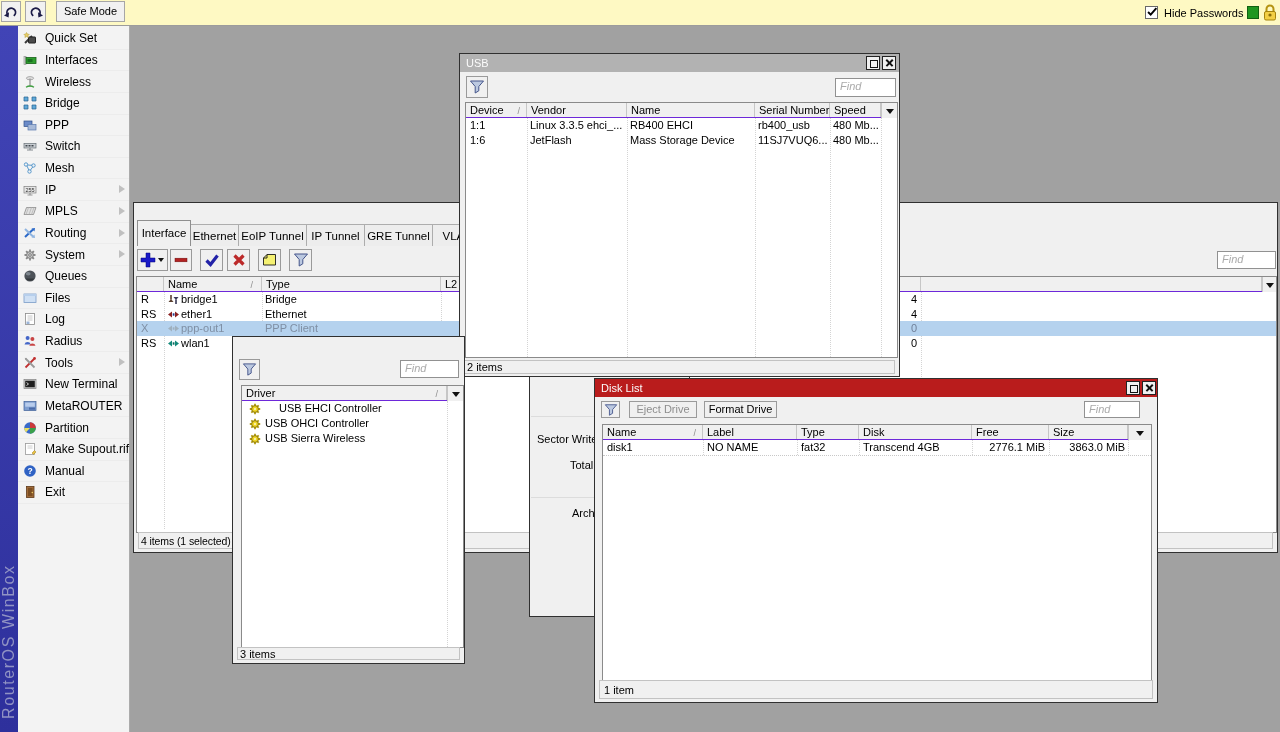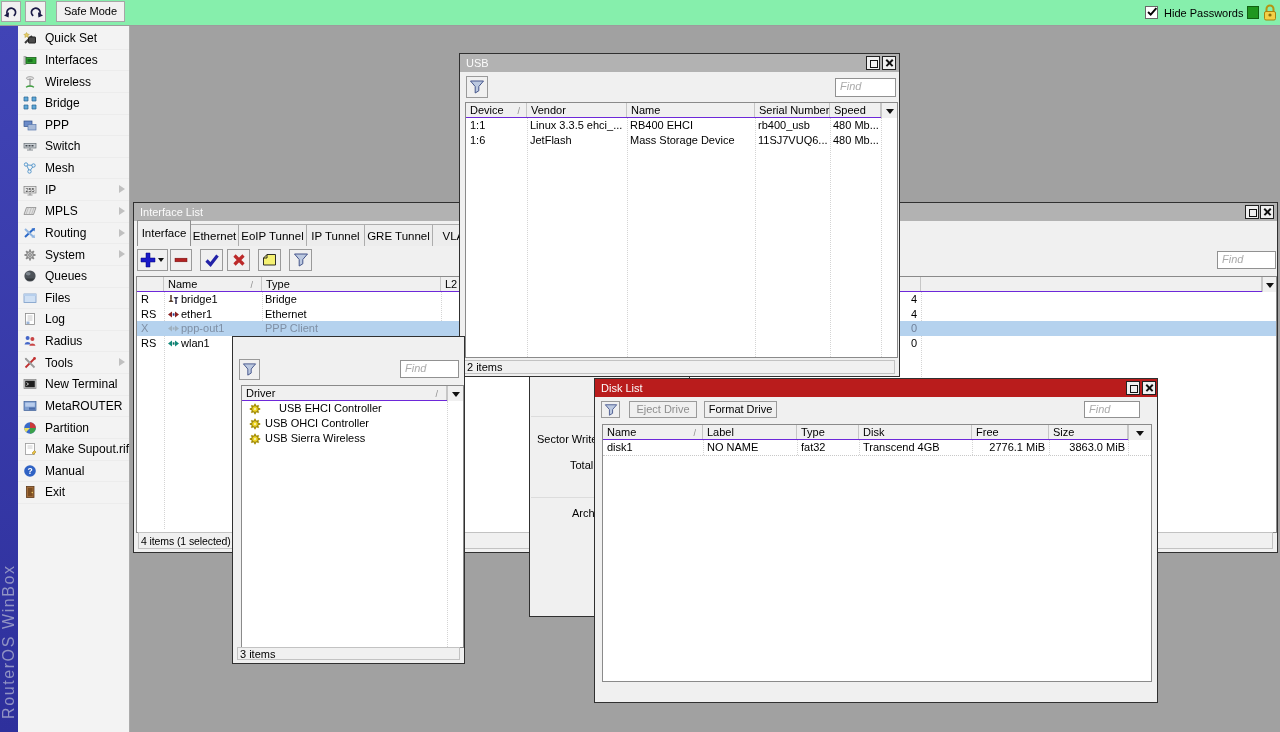--- a/index.html
+++ b/index.html
@@ -1,18 +1,18 @@
 <!DOCTYPE html>
 <html><head><meta charset="utf-8"><style>
 *{margin:0;padding:0;box-sizing:border-box}
 html,body{width:1280px;height:732px;overflow:hidden;font-family:"Liberation Sans",sans-serif}
 body{background:#a1a1a1;position:relative;font-size:11px;color:#000}
 .abs{position:absolute}
 
-#tbar{position:absolute;left:0;top:0;width:1280px;height:26px;background:#86efac;border-bottom:1px solid #9c9c9c}
+#tbar{position:absolute;left:0;top:0;width:1280px;height:26px;background:#fef9c3;border-bottom:1px solid #9c9c9c}
 .tbtn{position:absolute;top:1px;height:21px;background:#f1f1f1;border:1px solid #a6a6a6;text-align:center;font-size:11px;line-height:19px}
 
 #strip{position:absolute;left:0;top:26px;width:18px;height:706px;background:linear-gradient(#4144b6,#2e309c)}
 #vtext{position:absolute;left:0;top:719px;width:156px;height:18px;transform:rotate(-90deg);transform-origin:0 0;color:#9193c4;font-size:16px;letter-spacing:1.6px;line-height:18px}
 
 #side{position:absolute;left:18px;top:26px;width:112px;height:706px;background:#f3f3f3;border-right:1px solid #ababab;padding-top:2px}
 .mi{height:21.64px;display:flex;align-items:center;padding-left:5px;border-bottom:1px solid #ececec;font-size:12px;position:relative;background:#f3f3f3}
 .mi span{margin-left:8px;white-space:nowrap}
 .ic{width:14px;height:14px;flex:0 0 14px}
 .sub{position:absolute;right:4px;top:6px;width:0;height:0;border-top:4px solid transparent;border-bottom:4px solid transparent;border-left:6px solid #c0c0c0}
@@ -252,21 +252,20 @@
       <svg class="ic" viewBox="0 0 14 14">
         <rect x="3.5" y="1.5" width="7.5" height="11" fill="#a06a38" stroke="#5e3a1a" stroke-width=".8"></rect>
         <rect x="5" y="3" width="4.5" height="8" fill="#7c4e22"></rect>
         <circle cx="9.3" cy="7.5" r=".8" fill="#e8c860"></circle>
       </svg>
       <span>Exit</span>
     </div>
 </div>
 
 <div class="w" style="z-index:1;left:133px;top:202px;width:1145px;height:351px">
- <div class="tb">Interface List<div class="wb mx" style="right:18px"></div><div class="wb cl" style="right:3px"></div></div>
  <div class="abs" style="left:3px;top:17px;width:54px;height:26px;background:#f0f0f0;border:1px solid #8f8f8f;border-bottom:none;text-align:center;line-height:24px;font-size:11.5px;z-index:2">Interface</div>
  <div class="abs" style="left:57px;top:21px;height:22px;z-index:1">
   <span style="display:inline-block;width:48px;height:22px;background:#ededed;border:1px solid #adadad;border-left:none;border-bottom:none;text-align:center;line-height:22px;font-size:11.5px">Ethernet</span><span style="display:inline-block;width:68px;height:22px;background:#ededed;border:1px solid #adadad;border-left:none;border-bottom:none;text-align:center;line-height:22px;font-size:11.5px">EoIP Tunnel</span><span style="display:inline-block;width:58px;height:22px;background:#ededed;border:1px solid #adadad;border-left:none;border-bottom:none;text-align:center;line-height:22px;font-size:11.5px">IP Tunnel</span><span style="display:inline-block;width:68px;height:22px;background:#ededed;border:1px solid #adadad;border-left:none;border-bottom:none;text-align:center;line-height:22px;font-size:11.5px">GRE Tunnel</span><span style="display:inline-block;width:50px;height:22px;background:#ededed;border:1px solid #adadad;border-left:none;border-bottom:none;text-align:center;line-height:22px;font-size:11.5px">VLAN</span>
  </div>
  <div class="btn" style="left:3px;top:46px;width:31px;height:22px"><svg width="27" height="18" viewBox="0 0 27 18" style="margin-top:1px">
         <path d="M7 2 h4 v5 h5 v4 h-5 v5 h-4 v-5 H2 V7 h5 z" fill="#1a1ac8" stroke="#00007a" stroke-width=".5"></path>
         <path d="M19 7 h6 l-3 4 z" fill="#111"></path>
       </svg></div>
  <div class="btn" style="left:36px;top:46px;width:22px;height:22px"><svg width="16" height="16" viewBox="0 0 16 16" style="margin-top:2px">
         <rect x="2" y="6.2" width="12" height="3.6" fill="#b42222" stroke="#6e0e0e" stroke-width=".5"></rect>
@@ -445,13 +444,14 @@
   <div class="vline" style="left:446px;top:15px;height:15px"></div>
   <div class="vline" style="left:525px;top:15px;height:15px"></div>
   <div class="abs" style="left:0;top:29.5px;width:548px;height:1px;border-top:1px dotted #c8c8c8"></div>
   <div class="cell" style="left:4px;top:15px;height:14.5px;line-height:14.5px">disk1</div>
   <div class="cell" style="left:104px;top:15px;height:14.5px;line-height:14.5px">NO NAME</div>
   <div class="cell" style="left:198px;top:15px;height:14.5px;line-height:14.5px">fat32</div>
   <div class="cell" style="left:260px;top:15px;height:14.5px;line-height:14.5px">Transcend 4GB</div>
   <div class="cell" style="left:369px;width:73px;top:15px;height:14.5px;line-height:14.5px;text-align:right">2776.1 MiB</div>
   <div class="cell" style="left:446px;width:76px;top:15px;height:14.5px;line-height:14.5px;text-align:right">3863.0 MiB</div>
  </div>
+ <div class="stat" style="height:19px;line-height:18px;padding-left:4px">1 item</div>
 </div>
 
 </body></html>

